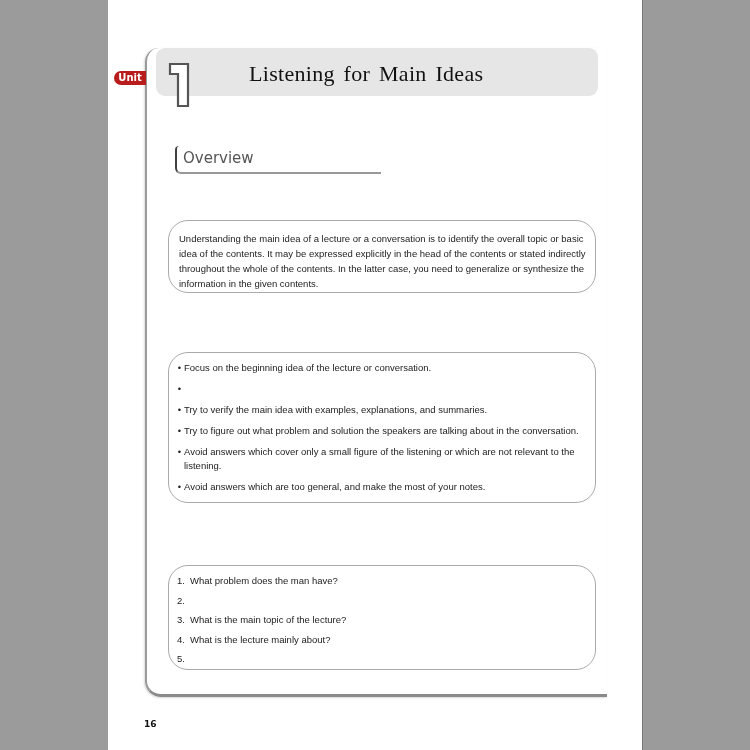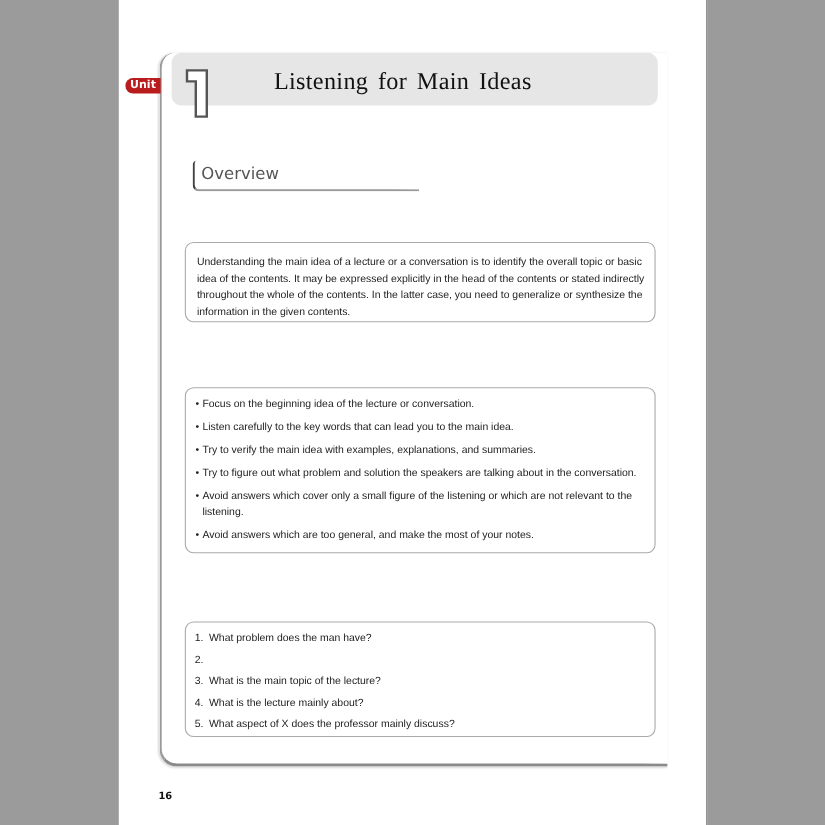--- a/index.html
+++ b/index.html
@@ -56,21 +56,21 @@
     .section-head {
       position: absolute; left: 180px;
       font-family: "DejaVu Sans", sans-serif; font-size: 12px; font-weight: bold; color: #111;
       display: flex; align-items: center; margin-top: 24px;
     }
     .section-head .sq {
       display: inline-block; width: 5px; height: 5px; background: #888; margin-right: 4px;
     }
     .box {
       position: absolute; left: 168px; width: 428px;
-      border: 1px solid #aaa; border-radius: 8px;
+      border: 1px solid #aaa; border-radius: 20px;
       background: #fff;
       font-size: 9.5px; color: #222; line-height: 15px;
       box-sizing: border-box;
     }
     .intro-box { top: 220px; height: 73px; padding: 10px 8px 0 10px; }
     .tips-box { top: 352px; height: 151px; padding: 8px 8px 0 6px; }
     .tips-box .tip { display: flex; margin-bottom: 6px; line-height: 14px; }
     .tips-box .tip .bullet { width: 9px; flex: none; text-align: center; }
     .qt-box { top: 565px; height: 105px; padding: 8px 8px 0 8px; }
     .qt-box .q { display: flex; line-height: 14px; margin-bottom: 5.6px; }
@@ -111,21 +111,20 @@
   <span class="sq"></span>
   <span>Useful Tips</span>
 </div>
 <div class="box tips-box">
   <div class="tip">
     <span class="bullet">•</span>
     <span>Focus on the beginning idea of the lecture or conversation.</span>
   </div>
   <div class="tip" style="margin-top:7px;">
     <span class="bullet">•</span>
-    <span>Listen carefully to the key words that can lead you to the main idea.</span>
   </div>
   <div class="tip" style="margin-top:7px;">
     <span class="bullet">•</span>
     <span>Try to verify the main idea with examples, explanations, and summaries.</span>
   </div>
   <div class="tip" style="margin-top:7px;">
     <span class="bullet">•</span>
     <span>Try to figure out what problem and solution the speakers are talking about in the conversation.</span>
   </div>
   <div class="tip" style="margin-top:7px;">
@@ -153,17 +152,16 @@
   <div class="q">
     <span class="num">3.</span>
     <span>What is the main topic of the lecture?</span>
   </div>
   <div class="q">
     <span class="num">4.</span>
     <span>What is the lecture mainly about?</span>
   </div>
   <div class="q">
     <span class="num">5.</span>
-    <span>What aspect of X does the professor mainly discuss?</span>
   </div>
 </div>
 
 <div class="page-number">16</div>
 
 </body></html>

